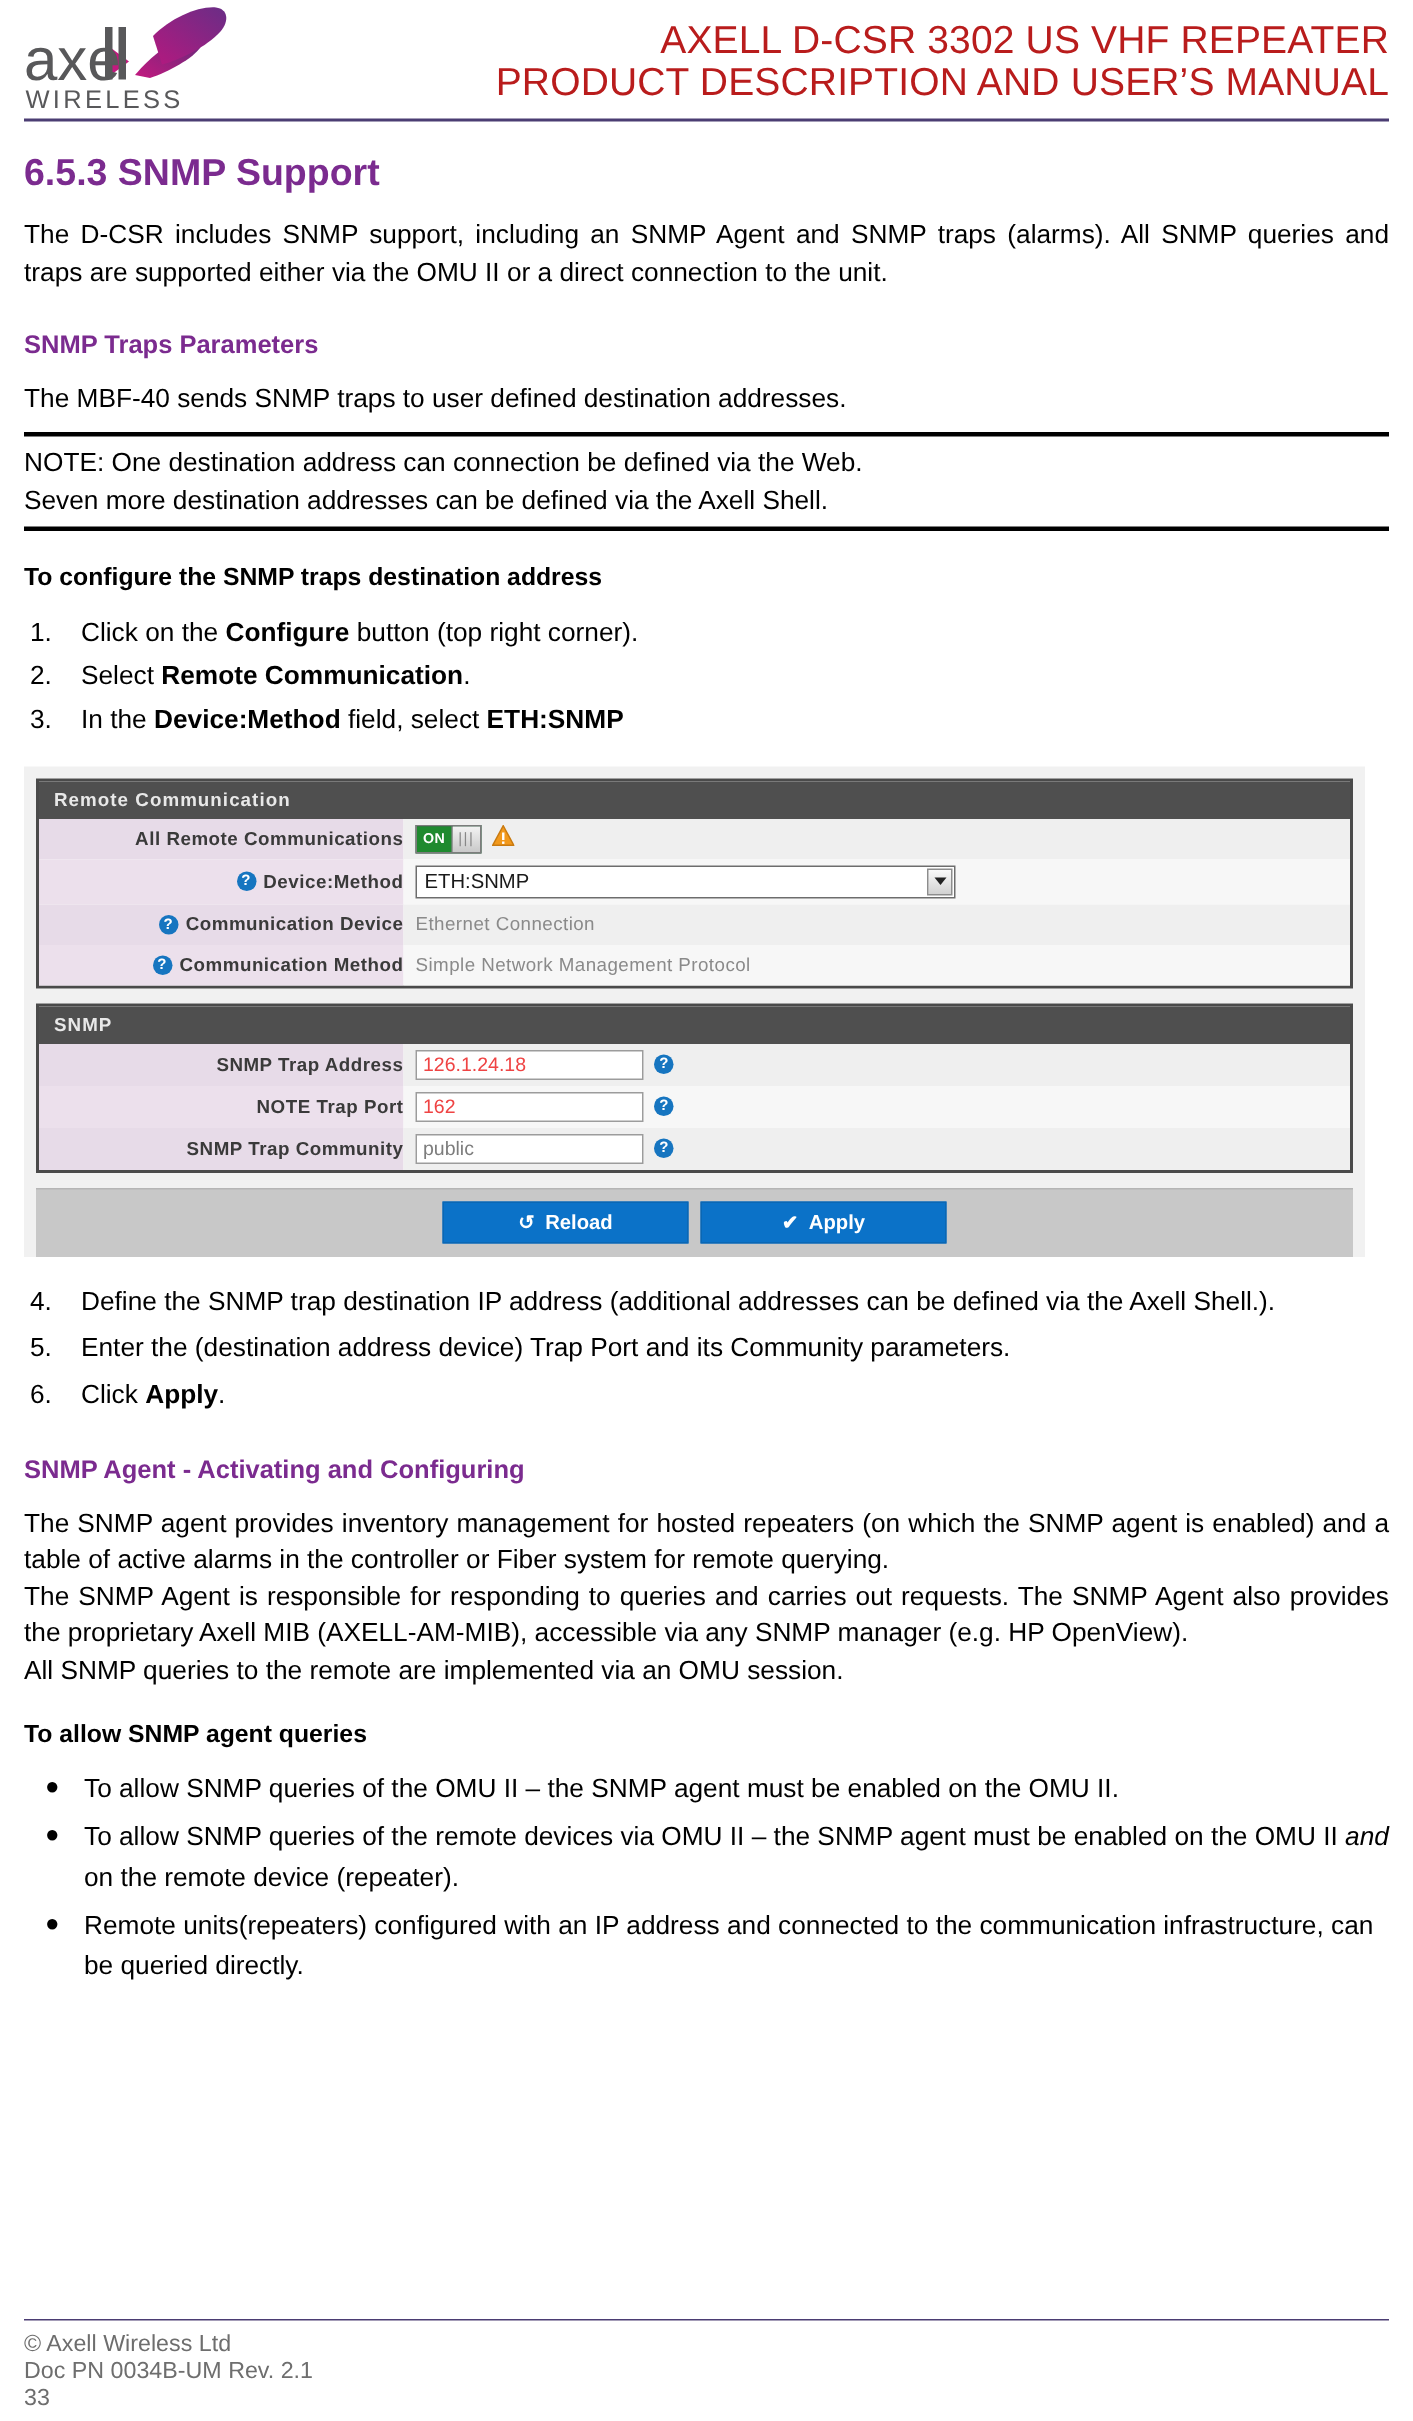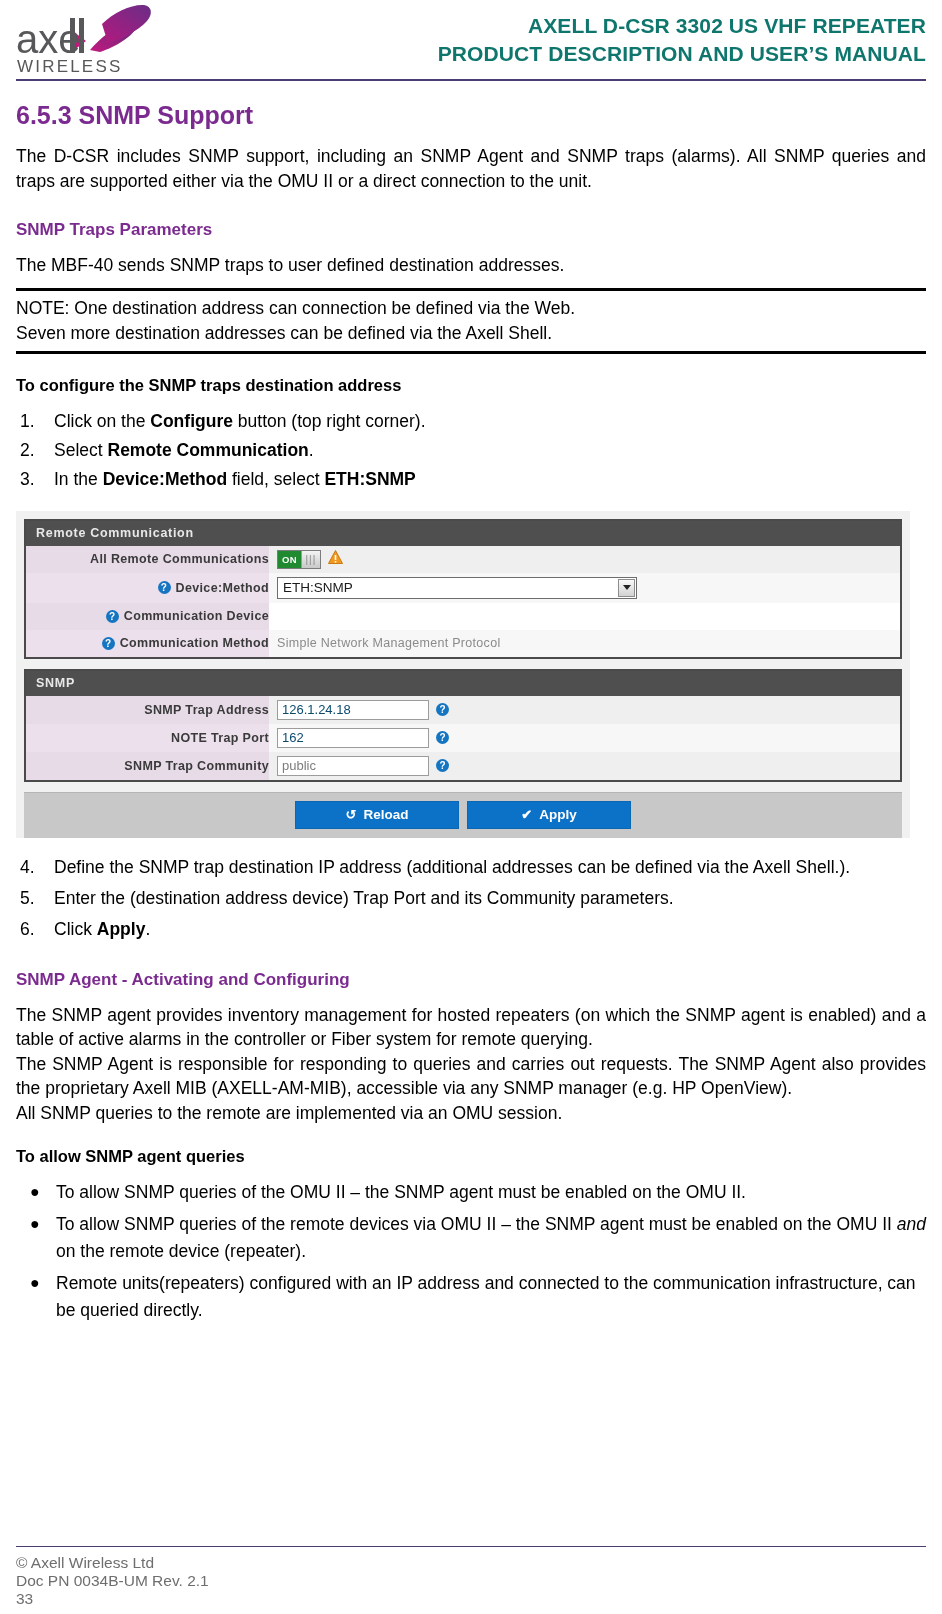--- a/index.html
+++ b/index.html
@@ -36,23 +36,23 @@
     height: 76px;
   }
   .logo svg { display:block; }
   .header-titles {
     position: absolute;
     right: 0px;
     top: 12px;
     text-align: right;
   }
   .header-line {
-    font-size: 21px;
-    font-weight: bold;
-    color: #0f766e;
+    font-size: 26px;
+    font-weight: normal;
+    color: #b91c1c;
     letter-spacing: 0.1px;
     line-height: 28px;
     white-space: nowrap;
   }
   .header-rule {
     position: absolute;
     left: 16px;
     right: 16px;
     top: 79px;
     height: 2px;
@@ -252,21 +252,21 @@
     letter-spacing: 1px;
   }
   .warn-icon { flex: 0 0 auto; }
 
   
   .ui-input {
     height: 20px;
     border: 1px solid #9c9c9c;
     background: #ffffff;
     font-size: 13px;
-    color: #0c4a6e;
+    color: #ef4444;
     padding: 1px 4px;
     display: flex;
     align-items: center;
     box-sizing: border-box;
     flex: 0 0 auto;
   }
   .ui-input.w-addr { width: 152px; }
   .ui-input.placeholder { color: #7d7d7d; }
   .ui-select {
     position: relative;
@@ -446,20 +446,23 @@
               <span class="arrow-btn"></span>
             </span>
           </div>
         </div>
 
         <div class="ui-row">
           <div class="ui-label">
             <span class="help-icon">?</span>
             <span>Communication Device</span>
           </div>
+          <div class="ui-value">
+            <span class="ui-value-static">Ethernet Connection</span>
+          </div>
         </div>
 
         <div class="ui-row alt">
           <div class="ui-label">
             <span class="help-icon">?</span>
             <span>Communication Method</span>
           </div>
           <div class="ui-value">
             <span class="ui-value-static">Simple Network Management Protocol</span>
           </div>

